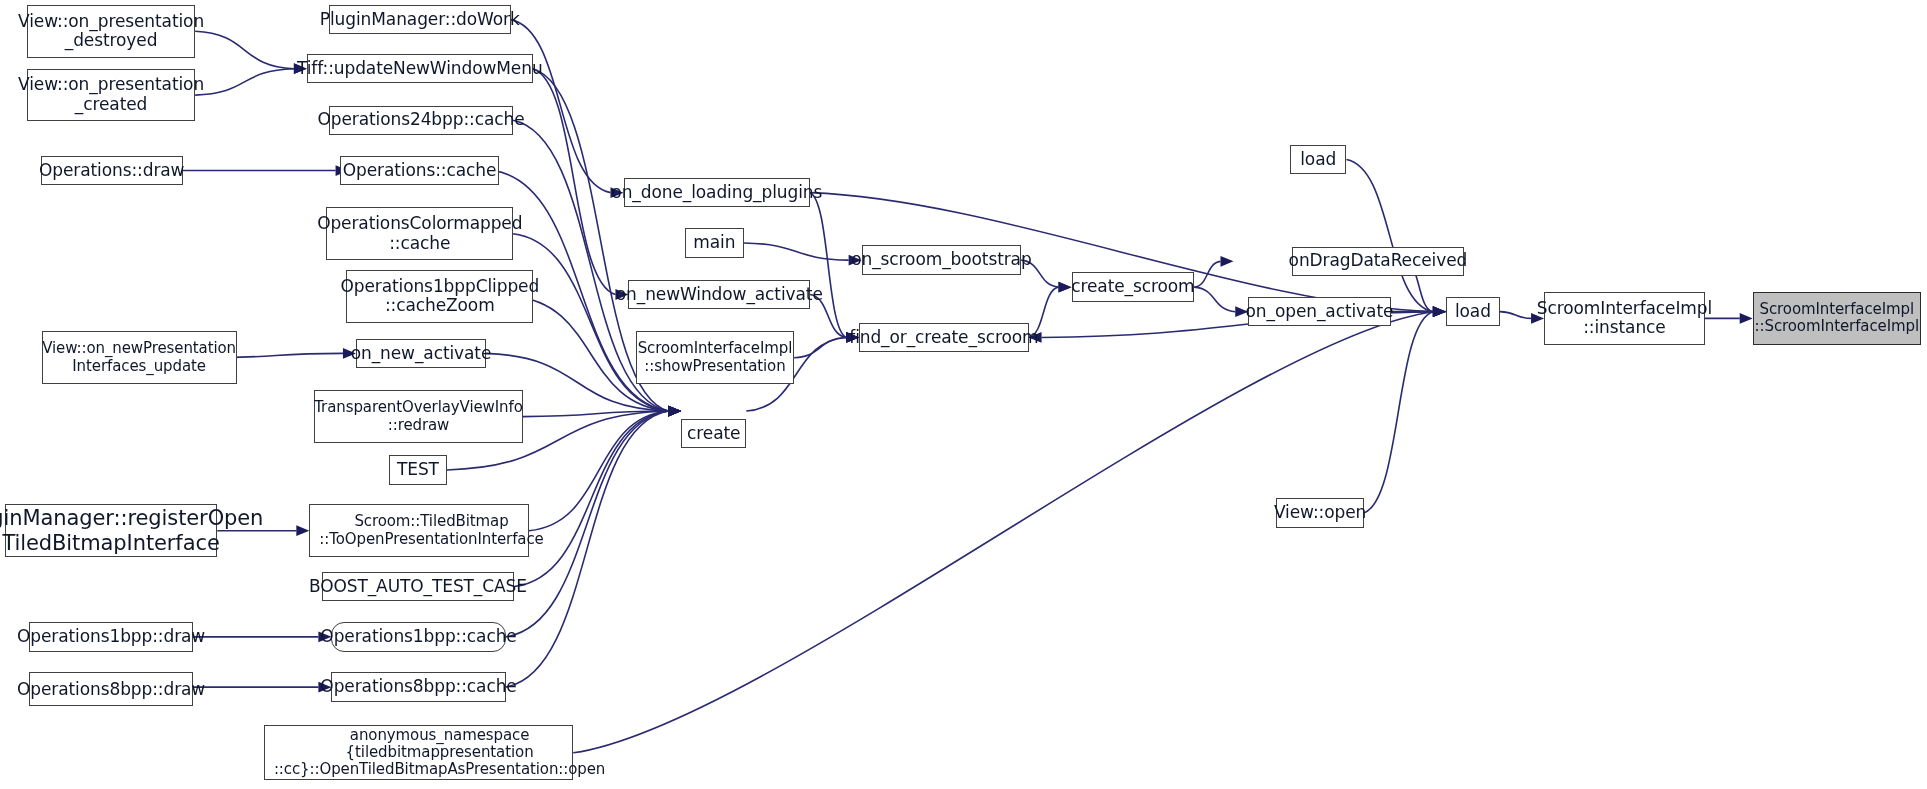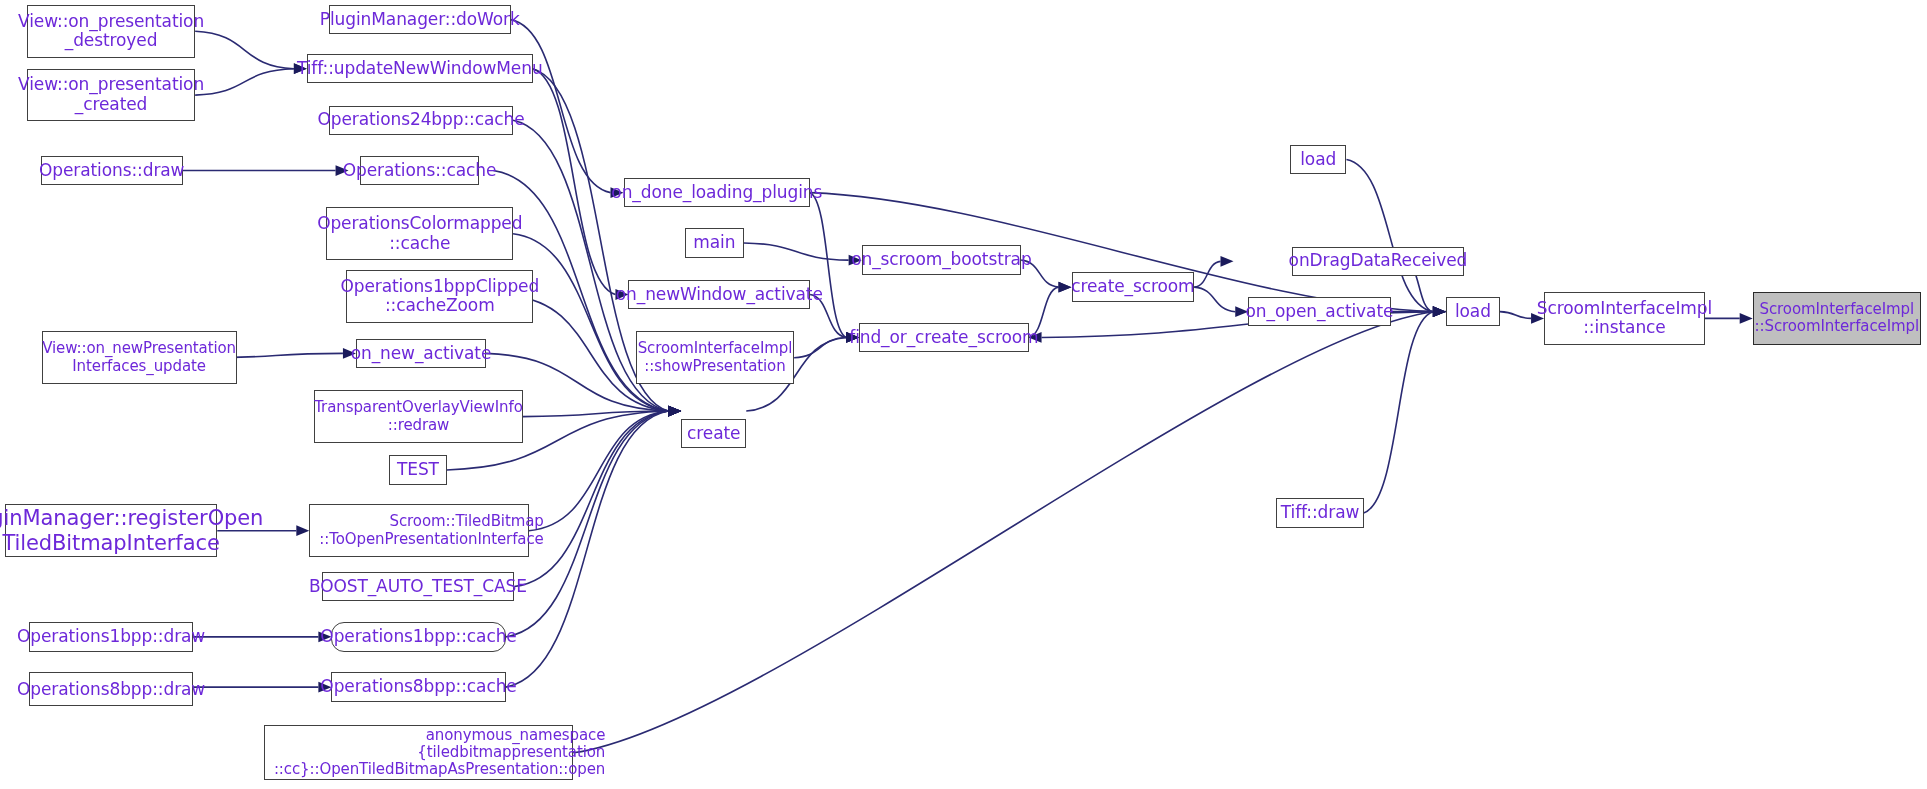--- a/index.html
+++ b/index.html
@@ -29,38 +29,38 @@
   }
   .edge-head {
     fill: #1b1b5c;
     stroke: none;
   }
   .node-box {
     position: absolute;
     box-sizing: border-box;
     border: 1.6px solid #404040;
     background: #ffffff;
-    color: #6d28d9;
+    color: #0f172a;
     display: flex;
     align-items: center;
     justify-content: center;
     text-align: center;
     font-size: 17px;
     line-height: 1.16;
     white-space: pre-line;
     padding: 0 6px;
     letter-spacing: -0.1px;
   }
   .node-box.highlight {
     background: #bfbfbf;
     border-color: #2b2b2b;
   }
   .node-box.align-left {
     justify-content: flex-start;
-    text-align: right;
+    text-align: center;
     padding-left: 9px;
   }
 </style>
 </head>
 <body>
 
 <div id="graph-root">
   <svg class="graph-canvas" viewBox="0 0 1927 789" preserveAspectRatio="none" aria-hidden="true">
     <g id="edges-group">
         <path d="M195.1547770700637 31.290046656298603 C249.43557324840765 33.535567651632974 239.56633757961782 66.46987558320373 293.8471337579618 68.7153965785381" class="edge-path"></path>
@@ -146,21 +146,21 @@
   <div id="nodes-layer">
       <div class="node-box" style="left: 27.0025px; top: 4.90824px; width: 168.152px; height: 52.7636px;">View::on_presentation
 _destroyed</div>
       <div class="node-box" style="left: 328.94px; top: 4.90824px; width: 181.654px; height: 29.4495px;">PluginManager::doWork</div>
       <div class="node-box" style="left: 27.0025px; top: 68.7154px; width: 168.152px; height: 52.7636px;">View::on_presentation
 _created</div>
       <div class="node-box" style="left: 306.847px; top: 53.9907px; width: 225.839px; height: 29.4495px;">Tiff::updateNewWindowMenu</div>
       <div class="node-box" style="left: 328.94px; top: 105.527px; width: 184.108px; height: 29.4495px;">Operations24bpp::cache</div>
       <div class="node-box" style="left: 1289.99px; top: 144.793px; width: 56.4599px; height: 29.4495px;">load</div>
       <div class="node-box" style="left: 40.5038px; top: 155.837px; width: 142.377px; height: 29.4495px;">Operations::draw</div>
-      <div class="node-box" style="left: 360px; top: 155.837px; width: 119px; height: 29.4495px;">Operations::cache</div>
+      <div class="node-box" style="left: 340px; top: 155.837px; width: 159px; height: 29.4495px;">Operations::cache</div>
       <div class="node-box" style="left: 623.513px; top: 177.924px; width: 186.563px; height: 29.4495px;">on_done_loading_plugins</div>
       <div class="node-box" style="left: 326.485px; top: 207.373px; width: 186.563px; height: 52.7636px;">OperationsColormapped
 ::cache</div>
       <div class="node-box" style="left: 684.883px; top: 228.233px; width: 58.9146px; height: 29.4495px;">main</div>
       <div class="node-box" style="left: 861.627px; top: 245.412px; width: 159.561px; height: 29.4495px;">on_scroom_bootstrap</div>
       <div class="node-box" style="left: 1292px; top: 246.639px; width: 171.834px; height: 29.4495px;">onDragDataReceived</div>
       <div class="node-box" style="left: 326.485px; top: 269.953px; width: 186.563px; height: 52.7636px; margin-left: 20px;">Operations1bppClipped
 ::cacheZoom</div>
       <div class="node-box" style="left: 628.423px; top: 279.77px; width: 181.654px; height: 29.4495px;">on_newWindow_activate</div>
       <div class="node-box" style="left: 1071.51px; top: 272.407px; width: 122.739px; height: 29.4495px;">create_scroom</div>
@@ -173,21 +173,21 @@
       <div class="node-box" style="left: 13.5013px; top: 331.306px; width: 195.155px; height: 52.7636px; font-size: 15px; margin-left: 28px;">View::on_newPresentation
 Interfaces_update</div>
       <div class="node-box" style="left: 355.943px; top: 338.669px; width: 130.103px; height: 29.4495px;">on_new_activate</div>
       <div class="node-box" style="left: 859.172px; top: 322.717px; width: 169.38px; height: 29.4495px;">find_or_create_scroom</div>
       <div class="node-box" style="left: 635.787px; top: 331.306px; width: 158.333px; height: 52.7636px; font-size: 15px;">ScroomInterfaceImpl
 ::showPresentation</div>
       <div class="node-box" style="left: 314.211px; top: 390.205px; width: 208.656px; height: 52.7636px; font-size: 15px;">TransparentOverlayViewInfo
 ::redraw</div>
       <div class="node-box" style="left: 681.201px; top: 419px; width: 65.0516px; height: 29.4495px;">create</div>
       <div class="node-box" style="left: 389.082px; top: 455.24px; width: 57.6873px; height: 29.4495px;">TEST</div>
-      <div class="node-box" style="left: 1276.48px; top: 498.187px; width: 87.1446px; height: 29.4495px;">Tiff::draw</div>
+      <div class="node-box" style="left: 1276.48px; top: 498.187px; width: 87.1446px; height: 29.4495px;">View::open</div>
       <div class="node-box" style="left: 4.90955px; top: 504.322px; width: 212.338px; height: 52.7636px; font-size: 21px;">PluginManager::registerOpen
 TiledBitmapInterface</div>
       <div class="node-box align-left" style="left: 309.302px; top: 504.322px; width: 219.703px; height: 52.7636px; font-size: 15px;">Scroom::TiledBitmap
 ::ToOpenPresentationInterface</div>
       <div class="node-box" style="left: 321.576px; top: 571.81px; width: 192.7px; height: 29.4495px;">BOOST_AUTO_TEST_CASE</div>
       <div class="node-box" style="left: 29.4573px; top: 622.12px; width: 163.243px; height: 29.4495px;">Operations1bpp::draw</div>
       <div class="node-box" style="left: 331.395px; top: 622.12px; width: 174.289px; height: 29.4495px; border-radius: 13px;">Operations1bpp::cache</div>
       <div class="node-box" style="left: 29.4573px; top: 672.429px; width: 163.243px; height: 34px;">Operations8bpp::draw</div>
       <div class="node-box" style="left: 331.395px; top: 672.429px; width: 174.289px; height: 29.4495px;">Operations8bpp::cache</div>
       <div class="node-box align-left" style="left: 263.889px; top: 725.193px; width: 309.302px; height: 55.2177px; font-size: 15px;">anonymous_namespace

